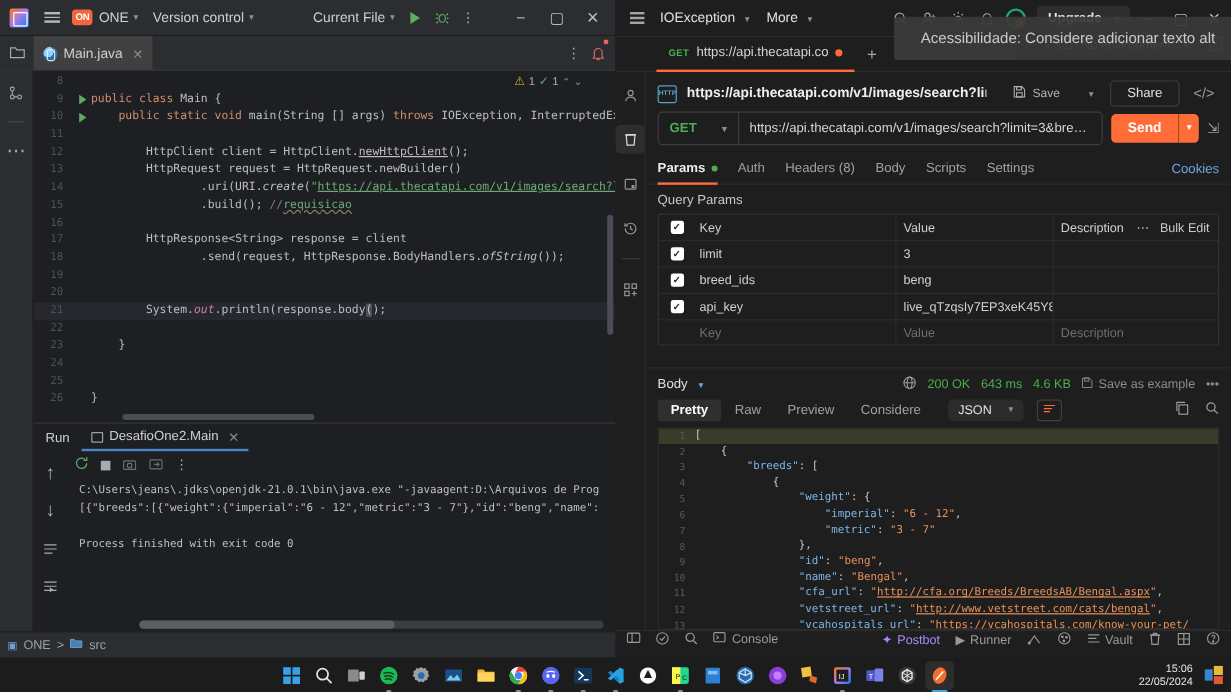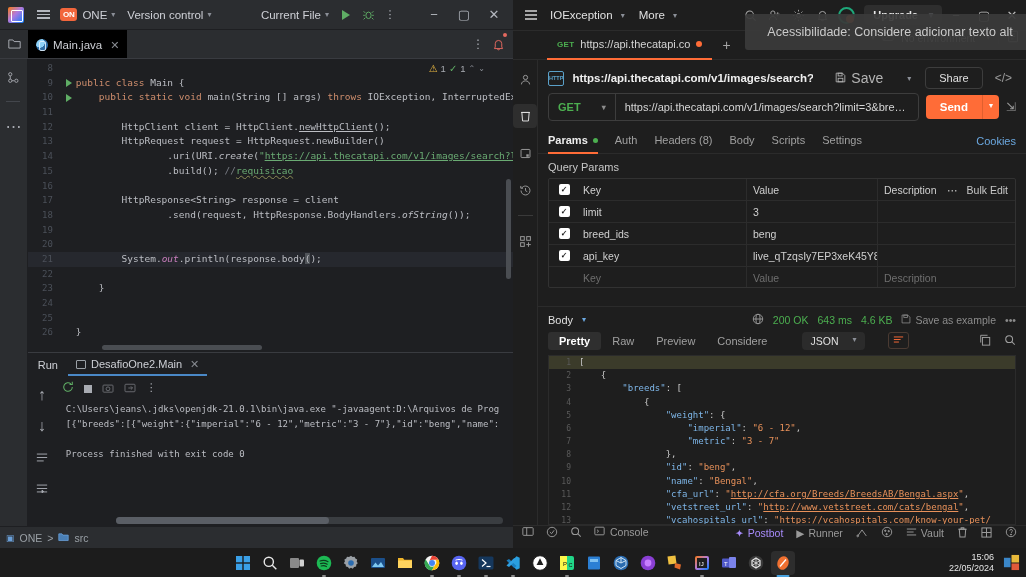--- a/index.html
+++ b/index.html
@@ -43,21 +43,21 @@
   .tb-item { display:flex; align-items:center; padding:3px 6px; border-radius:4px; cursor:default; }
   .spacer { flex: 1 1 auto; }
   .run-tri { width:0;height:0;border-left:8px solid #5fad65;border-top:5px solid transparent;border-bottom:5px solid transparent;}
   .win-btn { width:30px;height:26px;display:flex;align-items:center;justify-content:center;color:#b4b8bf;font-size:13px;}
 
   .ide-tabrow {
     height: 29px; background:#2b2d30; display:flex; align-items:stretch; font-size:11.5px;
     border-bottom:1px solid #393b40;
   }
   .ide-tab {
-    display:flex;align-items:center;gap:5px;padding:0 8px;background:#000000;
+    display:flex;align-items:center;gap:5px;padding:0 8px;background:#404040;
     border-top:2px solid transparent; color:#ced0d6; position:relative;
   }
   .ide-tab .javaicon{
     width:12px;height:12px;border-radius:50%;
     background:radial-gradient(circle at 35% 35%,#8ed2fa 0 40%,#2f6ea8 41% 100%);
     position:relative;
   }
   .ide-tab .javaicon::after{content:"";position:absolute;left:3px;top:2px;width:5px;height:8px;border:1px solid #e8f4ff;border-radius:2px;opacity:.85;}
   .tab-close { color:#878b91; font-size:11px; margin-left:3px; }
 
@@ -154,21 +154,21 @@
   .pm-main{flex:1 1 auto;display:flex;min-height:0;}
   .pm-sidebar{width:31px;background:#1e1e1e;display:flex;flex-direction:column;align-items:center;padding-top:7px;gap:13px;border-right:1px solid #2b2b2b;}
   .pm-sb-ic{width:24px;height:24px;display:flex;align-items:center;justify-content:center;color:#999;border-radius:4px;}
   .pm-sb-ic.sel{background:#2e2e2e;color:#e0e0e0;}
   .pm-sb-sep{width:15px;height:1px;background:#3a3a3a;}
   .pm-content{flex:1 1 auto;display:flex;flex-direction:column;min-width:0;}
 
   .req-header{display:flex;align-items:center;gap:8px;padding:7px 10px 4px 10px;}
   .http-chip{width:17px;height:15px;border:1px solid #5aa0c8;border-radius:2px;color:#5aa0c8;font-size:5.5px;display:flex;align-items:center;justify-content:center;font-weight:bold;}
   .req-title{font-size:11.5px;font-weight:bold;color:#efefef;white-space:nowrap;overflow:hidden;}
-  .save-btn{display:flex;align-items:center;gap:5px;color:#b4b4b4;font-size:14px;padding:3px 6px;border-radius:4px;}
+  .save-btn{display:flex;align-items:center;gap:5px;color:#b4b4b4;font-size:10px;padding:3px 6px;border-radius:4px;}
   .share-btn{border:1px solid #3d3d3d;border-radius:4px;padding:4px 13px;font-size:11px;color:#e0e0e0;}
   .code-ic{color:#9a9a9a;font-size:12px;padding:0 4px;}
 
   .url-row{display:flex;align-items:center;gap:7px;padding:0 10px 8px 10px;}
   .url-box{flex:1 1 auto;display:flex;align-items:center;border:1px solid #3d3d3d;border-radius:4px;height:28px;background:#1e1e1e;min-width:0;}
   .meth-sel{display:flex;align-items:center;gap:17px;padding:0 9px;color:#4caf50;font-size:11px;font-weight:bold;border-right:1px solid #3d3d3d;height:100%;}
   .url-input{flex:1 1 auto;padding:0 9px;color:#d6d6d6;font-size:11px;white-space:nowrap;overflow:hidden;text-overflow:ellipsis;}
   .send-btn{background:#ff6c37;color:#fff;font-weight:bold;font-size:11.5px;border-radius:4px 0 0 4px;padding:6px 14px;}
   .send-caret{background:#ff6c37;color:#fff;border-radius:0 4px 4px 0;padding:6px 6px;font-size:8px;border-left:1px solid #e05f2e;}
 
@@ -189,21 +189,21 @@
   .qp-desc{flex:1 1 auto;padding-left:6px;color:#d0d0d0;display:flex;align-items:center;height:22px;}
   .qp-muted{color:#6e6e6e;}
   .bulk{margin-left:auto;display:flex;align-items:center;gap:9px;padding-right:7px;color:#c8c8c8;}
 
   .resp-sep{border-top:1px solid #2b2b2b;margin-top:18px;}
   .resp-head{display:flex;align-items:center;padding:6px 10px 5px 10px;font-size:11px;gap:7px;}
   .resp-body-lbl{color:#e0e0e0;display:flex;align-items:center;gap:5px;}
   .resp-stats{margin-left:auto;display:flex;align-items:center;gap:9px;}
   .stat-ok{color:#4caf50;font-size:10.5px;}
   .stat-mut{color:#8c8c8c;font-size:10.5px;display:flex;align-items:center;gap:4px;}
-  .resp-tabs{display:flex;align-items:center;gap:16px;padding:0 10px 5px 10px;font-size:11px;}
+  .resp-tabs{display:flex;align-items:center;gap:4px;padding:0 10px 5px 10px;font-size:11px;}
   .rt{padding:3px 11px;color:#a0a0a0;border-radius:3px;}
   .rt.act{background:#2f2f2f;color:#fff;font-weight:bold;}
   .json-sel{display:flex;align-items:flex-start;gap:10px;background:#2b2b2b;border-radius:4px;padding:3px 8px;color:#e0e0e0;font-size:10.5px;margin-left:8px;}
   .wrap-ic{border:1px solid #4a3a32;border-radius:3px;padding:2px 4px;margin-left:7px;color:#ff6c37;font-size:10px;}
   .resp-right{margin-left:auto;display:flex;align-items:center;gap:13px;color:#a0a0a0;}
 
   .json-view{flex:1 1 auto;margin:0 10px;border:1px solid #2b2b2b;border-top:1px solid #2b2b2b;overflow:hidden;
              font-family:"DejaVu Sans Mono","Liberation Mono",monospace;font-size:9px;line-height:13.2px;}
   .jline{display:flex;height:13.2px;align-items:center;white-space:pre;}
   .jline.hl{background:#3b3b2a;}

